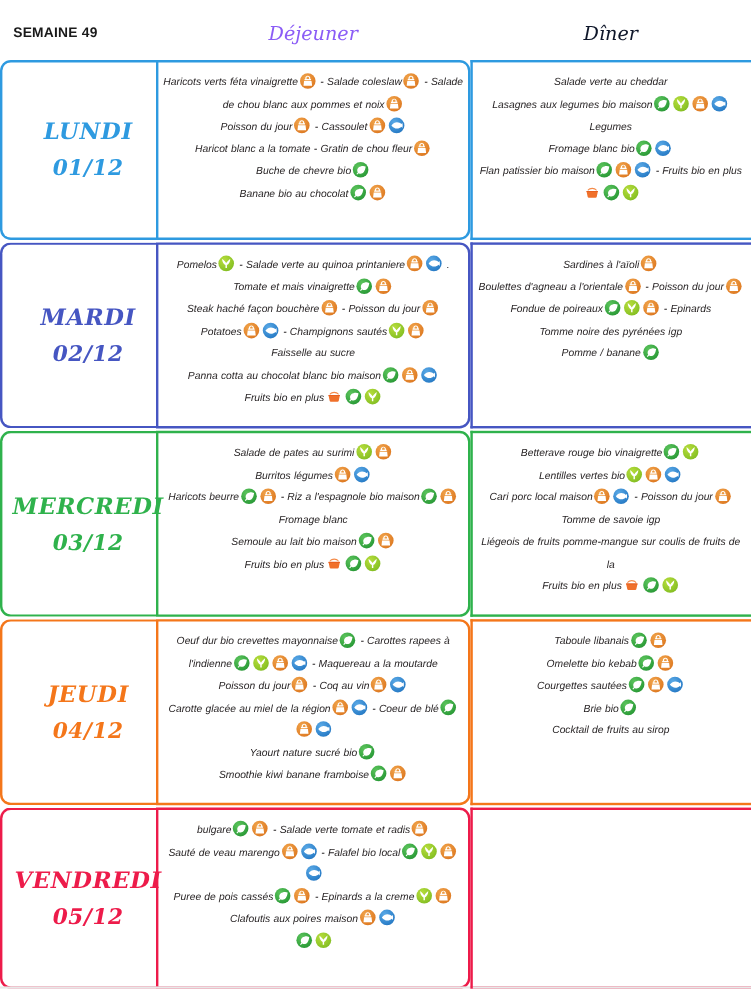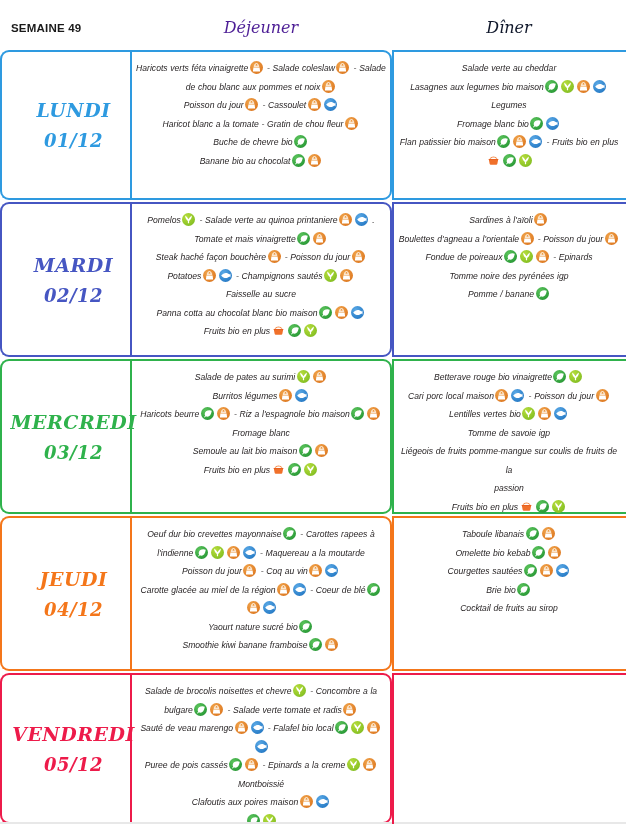--- a/index.html
+++ b/index.html
@@ -34,21 +34,21 @@
     letter-spacing: .2px;
   }
   .hdr-lunch {
     position: absolute;
     left: 130px; top: 18px;
     width: 262px;
     text-align: center;
     font-family: "DejaVu Serif", serif;
     font-style: italic;
     font-size: 16px;
-    color: #4c1d95;
+    color: #8b5cf6;
   }
   .hdr-dinner {
     position: absolute;
     left: 392px; top: 18px;
     width: 234px;
     text-align: center;
     font-family: "DejaVu Serif", serif;
     font-style: italic;
     font-size: 16px;
     color: #0f172a;
@@ -367,37 +367,36 @@
                 </svg></span></span>
           </div>
         </div>
         <div class="cell cell-dinner">
           <div class="menu-block">
             <span class="ln"><span>Betterave rouge bio vinaigrette</span><span class="ic ic-bio"><svg width="13" height="13" viewBox="0 0 13 13">
                   <path d="M8.6 3.3c-3 .1-4.9 1.6-4.9 3.8 0 .6.2 1.2.5 1.6L3 9.9l.7.6 1.2-1.2c.5.3 1 .4 1.6.4 2.2 0 3.6-2.1 4.1-5.1l.1-.8z" fill="#ffffff"></path>
                 </svg></span><span class="ic ic-veg"><svg width="13" height="13" viewBox="0 0 13 13">
                   <path d="M3.1 2.6c0 2.6 1.3 4.6 2.8 5.3v2.4h1.2V7.9C8.6 7.2 9.9 5.2 9.9 2.6 8.6 3.7 7.6 4.6 6.5 6.2 5.4 4.6 4.4 3.7 3.1 2.6z" fill="#ffffff"></path>
                 </svg></span></span>
+            <span class="ln"><span>Lentilles vertes bio</span><span class="ic ic-veg"><svg width="13" height="13" viewBox="0 0 13 13">
+                  <path d="M3.1 2.6c0 2.6 1.3 4.6 2.8 5.3v2.4h1.2V7.9C8.6 7.2 9.9 5.2 9.9 2.6 8.6 3.7 7.6 4.6 6.5 6.2 5.4 4.6 4.4 3.7 3.1 2.6z" fill="#ffffff"></path>
+                </svg></span><span class="ic ic-gluten"><svg width="13" height="13" viewBox="0 0 13 13">
+                  <path d="M6.5 2.2c-1.2 0-2.1.9-2.1 2v.6h-.6v1h5.4v-1h-.6v-.6c0-1.1-.9-2-2.1-2zm-1.1 2c0-.7.5-1.2 1.1-1.2s1.1.5 1.1 1.2v.6H5.4v-.6zM3.4 6.4l-.5 4.1h7.2l-.5-4.1H3.4z" fill="#ffffff"></path>
+                </svg></span><span class="ic ic-fish"><svg width="13" height="13" viewBox="0 0 13 13">
+                  <path d="M2.2 6.5c1.4-1.8 3-2.6 4.6-2.6 1.5 0 2.8.7 3.7 1.5l.8-1 .3 2.1-.3 2.1-.8-1c-.9.8-2.2 1.5-3.7 1.5-1.6 0-3.2-.8-4.6-2.6zm3-1c.3 0 .5.2.5.5s-.2.5-.5.5-.5-.2-.5-.5.2-.5.5-.5z" fill="#ffffff"></path>
+                </svg></span></span>
             <span class="ln"><span>Cari porc local maison</span><span class="ic ic-gluten"><svg width="13" height="13" viewBox="0 0 13 13">
                   <path d="M6.5 2.2c-1.2 0-2.1.9-2.1 2v.6h-.6v1h5.4v-1h-.6v-.6c0-1.1-.9-2-2.1-2zm-1.1 2c0-.7.5-1.2 1.1-1.2s1.1.5 1.1 1.2v.6H5.4v-.6zM3.4 6.4l-.5 4.1h7.2l-.5-4.1H3.4z" fill="#ffffff"></path>
                 </svg></span><span class="ic ic-fish"><svg width="13" height="13" viewBox="0 0 13 13">
                   <path d="M2.2 6.5c1.4-1.8 3-2.6 4.6-2.6 1.5 0 2.8.7 3.7 1.5l.8-1 .3 2.1-.3 2.1-.8-1c-.9.8-2.2 1.5-3.7 1.5-1.6 0-3.2-.8-4.6-2.6zm3-1c.3 0 .5.2.5.5s-.2.5-.5.5-.5-.2-.5-.5.2-.5.5-.5z" fill="#ffffff"></path>
                 </svg></span><span> - Poisson du jour</span><span class="ic ic-gluten"><svg width="13" height="13" viewBox="0 0 13 13">
                   <path d="M6.5 2.2c-1.2 0-2.1.9-2.1 2v.6h-.6v1h5.4v-1h-.6v-.6c0-1.1-.9-2-2.1-2zm-1.1 2c0-.7.5-1.2 1.1-1.2s1.1.5 1.1 1.2v.6H5.4v-.6zM3.4 6.4l-.5 4.1h7.2l-.5-4.1H3.4z" fill="#ffffff"></path>
-                </svg></span></span>
-            <span class="ln"><span>Lentilles vertes bio</span><span class="ic ic-veg"><svg width="13" height="13" viewBox="0 0 13 13">
-                  <path d="M3.1 2.6c0 2.6 1.3 4.6 2.8 5.3v2.4h1.2V7.9C8.6 7.2 9.9 5.2 9.9 2.6 8.6 3.7 7.6 4.6 6.5 6.2 5.4 4.6 4.4 3.7 3.1 2.6z" fill="#ffffff"></path>
-                </svg></span><span class="ic ic-gluten"><svg width="13" height="13" viewBox="0 0 13 13">
-                  <path d="M6.5 2.2c-1.2 0-2.1.9-2.1 2v.6h-.6v1h5.4v-1h-.6v-.6c0-1.1-.9-2-2.1-2zm-1.1 2c0-.7.5-1.2 1.1-1.2s1.1.5 1.1 1.2v.6H5.4v-.6zM3.4 6.4l-.5 4.1h7.2l-.5-4.1H3.4z" fill="#ffffff"></path>
-                </svg></span><span class="ic ic-fish"><svg width="13" height="13" viewBox="0 0 13 13">
-                  <path d="M2.2 6.5c1.4-1.8 3-2.6 4.6-2.6 1.5 0 2.8.7 3.7 1.5l.8-1 .3 2.1-.3 2.1-.8-1c-.9.8-2.2 1.5-3.7 1.5-1.6 0-3.2-.8-4.6-2.6zm3-1c.3 0 .5.2.5.5s-.2.5-.5.5-.5-.2-.5-.5.2-.5.5-.5z" fill="#ffffff"></path>
                 </svg></span></span>
             <span class="ln"><span>Tomme de savoie igp</span></span>
             <span class="ln"><span>Liégeois de fruits pomme-mangue sur coulis de fruits de la</span></span>
-            <span class="ln"><span>passion</span></span>
             <span class="ln"><span>Fruits bio en plus</span><span class="ic ic-fruit"><svg width="13" height="13" viewBox="0 0 13 13">
                   <path d="M1.8 5.6h9.4l-.9 4.3c-.1.5-.5.8-1 .8H3.7c-.5 0-.9-.3-1-.8L1.8 5.6z" fill="#f0702a"></path>
                   <path d="M2.6 4.4c1-1.3 2.4-2 3.9-2s2.9.7 3.9 2l-.5.6c-.9-1-2.1-1.6-3.4-1.6s-2.5.6-3.4 1.6l-.5-.6z" fill="#f48b4a"></path>
                   <rect x="1.6" y="5.1" width="9.8" height="1" rx=".5" fill="#e8601f"></rect>
                 </svg></span><span class="ic ic-bio"><svg width="13" height="13" viewBox="0 0 13 13">
                   <path d="M8.6 3.3c-3 .1-4.9 1.6-4.9 3.8 0 .6.2 1.2.5 1.6L3 9.9l.7.6 1.2-1.2c.5.3 1 .4 1.6.4 2.2 0 3.6-2.1 4.1-5.1l.1-.8z" fill="#ffffff"></path>
                 </svg></span><span class="ic ic-veg"><svg width="13" height="13" viewBox="0 0 13 13">
                   <path d="M3.1 2.6c0 2.6 1.3 4.6 2.8 5.3v2.4h1.2V7.9C8.6 7.2 9.9 5.2 9.9 2.6 8.6 3.7 7.6 4.6 6.5 6.2 5.4 4.6 4.4 3.7 3.1 2.6z" fill="#ffffff"></path>
                 </svg></span></span>
           </div>
@@ -477,23 +476,20 @@
           </div>
         </div>
       </div>
       <div class="day-row" style="--c: #ed1b4a; top: 673px; height: 151px;">
         <div class="cell cell-day">
           <div class="day-name">VENDREDI</div>
           <div class="day-date">05/12</div>
         </div>
         <div class="cell cell-lunch">
           <div class="menu-block">
-            <span class="ln"><span>Salade de brocolis noisettes et chevre</span><span class="ic ic-veg"><svg width="13" height="13" viewBox="0 0 13 13">
-                  <path d="M3.1 2.6c0 2.6 1.3 4.6 2.8 5.3v2.4h1.2V7.9C8.6 7.2 9.9 5.2 9.9 2.6 8.6 3.7 7.6 4.6 6.5 6.2 5.4 4.6 4.4 3.7 3.1 2.6z" fill="#ffffff"></path>
-                </svg></span><span> - Concombre a la</span></span>
             <span class="ln"><span>bulgare</span><span class="ic ic-bio"><svg width="13" height="13" viewBox="0 0 13 13">
                   <path d="M8.6 3.3c-3 .1-4.9 1.6-4.9 3.8 0 .6.2 1.2.5 1.6L3 9.9l.7.6 1.2-1.2c.5.3 1 .4 1.6.4 2.2 0 3.6-2.1 4.1-5.1l.1-.8z" fill="#ffffff"></path>
                 </svg></span><span class="ic ic-gluten"><svg width="13" height="13" viewBox="0 0 13 13">
                   <path d="M6.5 2.2c-1.2 0-2.1.9-2.1 2v.6h-.6v1h5.4v-1h-.6v-.6c0-1.1-.9-2-2.1-2zm-1.1 2c0-.7.5-1.2 1.1-1.2s1.1.5 1.1 1.2v.6H5.4v-.6zM3.4 6.4l-.5 4.1h7.2l-.5-4.1H3.4z" fill="#ffffff"></path>
                 </svg></span><span> - Salade verte tomate et radis</span><span class="ic ic-gluten"><svg width="13" height="13" viewBox="0 0 13 13">
                   <path d="M6.5 2.2c-1.2 0-2.1.9-2.1 2v.6h-.6v1h5.4v-1h-.6v-.6c0-1.1-.9-2-2.1-2zm-1.1 2c0-.7.5-1.2 1.1-1.2s1.1.5 1.1 1.2v.6H5.4v-.6zM3.4 6.4l-.5 4.1h7.2l-.5-4.1H3.4z" fill="#ffffff"></path>
                 </svg></span></span>
             <span class="ln"><span>Sauté de veau marengo</span><span class="ic ic-gluten"><svg width="13" height="13" viewBox="0 0 13 13">
                   <path d="M6.5 2.2c-1.2 0-2.1.9-2.1 2v.6h-.6v1h5.4v-1h-.6v-.6c0-1.1-.9-2-2.1-2zm-1.1 2c0-.7.5-1.2 1.1-1.2s1.1.5 1.1 1.2v.6H5.4v-.6zM3.4 6.4l-.5 4.1h7.2l-.5-4.1H3.4z" fill="#ffffff"></path>
                 </svg></span><span class="ic ic-fish"><svg width="13" height="13" viewBox="0 0 13 13">
@@ -510,21 +506,20 @@
                 </svg></span></span>
             <span class="ln"><span>Puree de pois cassés</span><span class="ic ic-bio"><svg width="13" height="13" viewBox="0 0 13 13">
                   <path d="M8.6 3.3c-3 .1-4.9 1.6-4.9 3.8 0 .6.2 1.2.5 1.6L3 9.9l.7.6 1.2-1.2c.5.3 1 .4 1.6.4 2.2 0 3.6-2.1 4.1-5.1l.1-.8z" fill="#ffffff"></path>
                 </svg></span><span class="ic ic-gluten"><svg width="13" height="13" viewBox="0 0 13 13">
                   <path d="M6.5 2.2c-1.2 0-2.1.9-2.1 2v.6h-.6v1h5.4v-1h-.6v-.6c0-1.1-.9-2-2.1-2zm-1.1 2c0-.7.5-1.2 1.1-1.2s1.1.5 1.1 1.2v.6H5.4v-.6zM3.4 6.4l-.5 4.1h7.2l-.5-4.1H3.4z" fill="#ffffff"></path>
                 </svg></span><span> - Epinards a la creme</span><span class="ic ic-veg"><svg width="13" height="13" viewBox="0 0 13 13">
                   <path d="M3.1 2.6c0 2.6 1.3 4.6 2.8 5.3v2.4h1.2V7.9C8.6 7.2 9.9 5.2 9.9 2.6 8.6 3.7 7.6 4.6 6.5 6.2 5.4 4.6 4.4 3.7 3.1 2.6z" fill="#ffffff"></path>
                 </svg></span><span class="ic ic-gluten"><svg width="13" height="13" viewBox="0 0 13 13">
                   <path d="M6.5 2.2c-1.2 0-2.1.9-2.1 2v.6h-.6v1h5.4v-1h-.6v-.6c0-1.1-.9-2-2.1-2zm-1.1 2c0-.7.5-1.2 1.1-1.2s1.1.5 1.1 1.2v.6H5.4v-.6zM3.4 6.4l-.5 4.1h7.2l-.5-4.1H3.4z" fill="#ffffff"></path>
                 </svg></span></span>
-            <span class="ln"><span>Montboissié</span></span>
             <span class="ln"><span>Clafoutis aux poires maison</span><span class="ic ic-gluten"><svg width="13" height="13" viewBox="0 0 13 13">
                   <path d="M6.5 2.2c-1.2 0-2.1.9-2.1 2v.6h-.6v1h5.4v-1h-.6v-.6c0-1.1-.9-2-2.1-2zm-1.1 2c0-.7.5-1.2 1.1-1.2s1.1.5 1.1 1.2v.6H5.4v-.6zM3.4 6.4l-.5 4.1h7.2l-.5-4.1H3.4z" fill="#ffffff"></path>
                 </svg></span><span class="ic ic-fish"><svg width="13" height="13" viewBox="0 0 13 13">
                   <path d="M2.2 6.5c1.4-1.8 3-2.6 4.6-2.6 1.5 0 2.8.7 3.7 1.5l.8-1 .3 2.1-.3 2.1-.8-1c-.9.8-2.2 1.5-3.7 1.5-1.6 0-3.2-.8-4.6-2.6zm3-1c.3 0 .5.2.5.5s-.2.5-.5.5-.5-.2-.5-.5.2-.5.5-.5z" fill="#ffffff"></path>
                 </svg></span></span>
             <span class="ln"><span class="ic ic-bio"><svg width="13" height="13" viewBox="0 0 13 13">
                   <path d="M8.6 3.3c-3 .1-4.9 1.6-4.9 3.8 0 .6.2 1.2.5 1.6L3 9.9l.7.6 1.2-1.2c.5.3 1 .4 1.6.4 2.2 0 3.6-2.1 4.1-5.1l.1-.8z" fill="#ffffff"></path>
                 </svg></span><span class="ic ic-veg"><svg width="13" height="13" viewBox="0 0 13 13">
                   <path d="M3.1 2.6c0 2.6 1.3 4.6 2.8 5.3v2.4h1.2V7.9C8.6 7.2 9.9 5.2 9.9 2.6 8.6 3.7 7.6 4.6 6.5 6.2 5.4 4.6 4.4 3.7 3.1 2.6z" fill="#ffffff"></path>
                 </svg></span></span>

